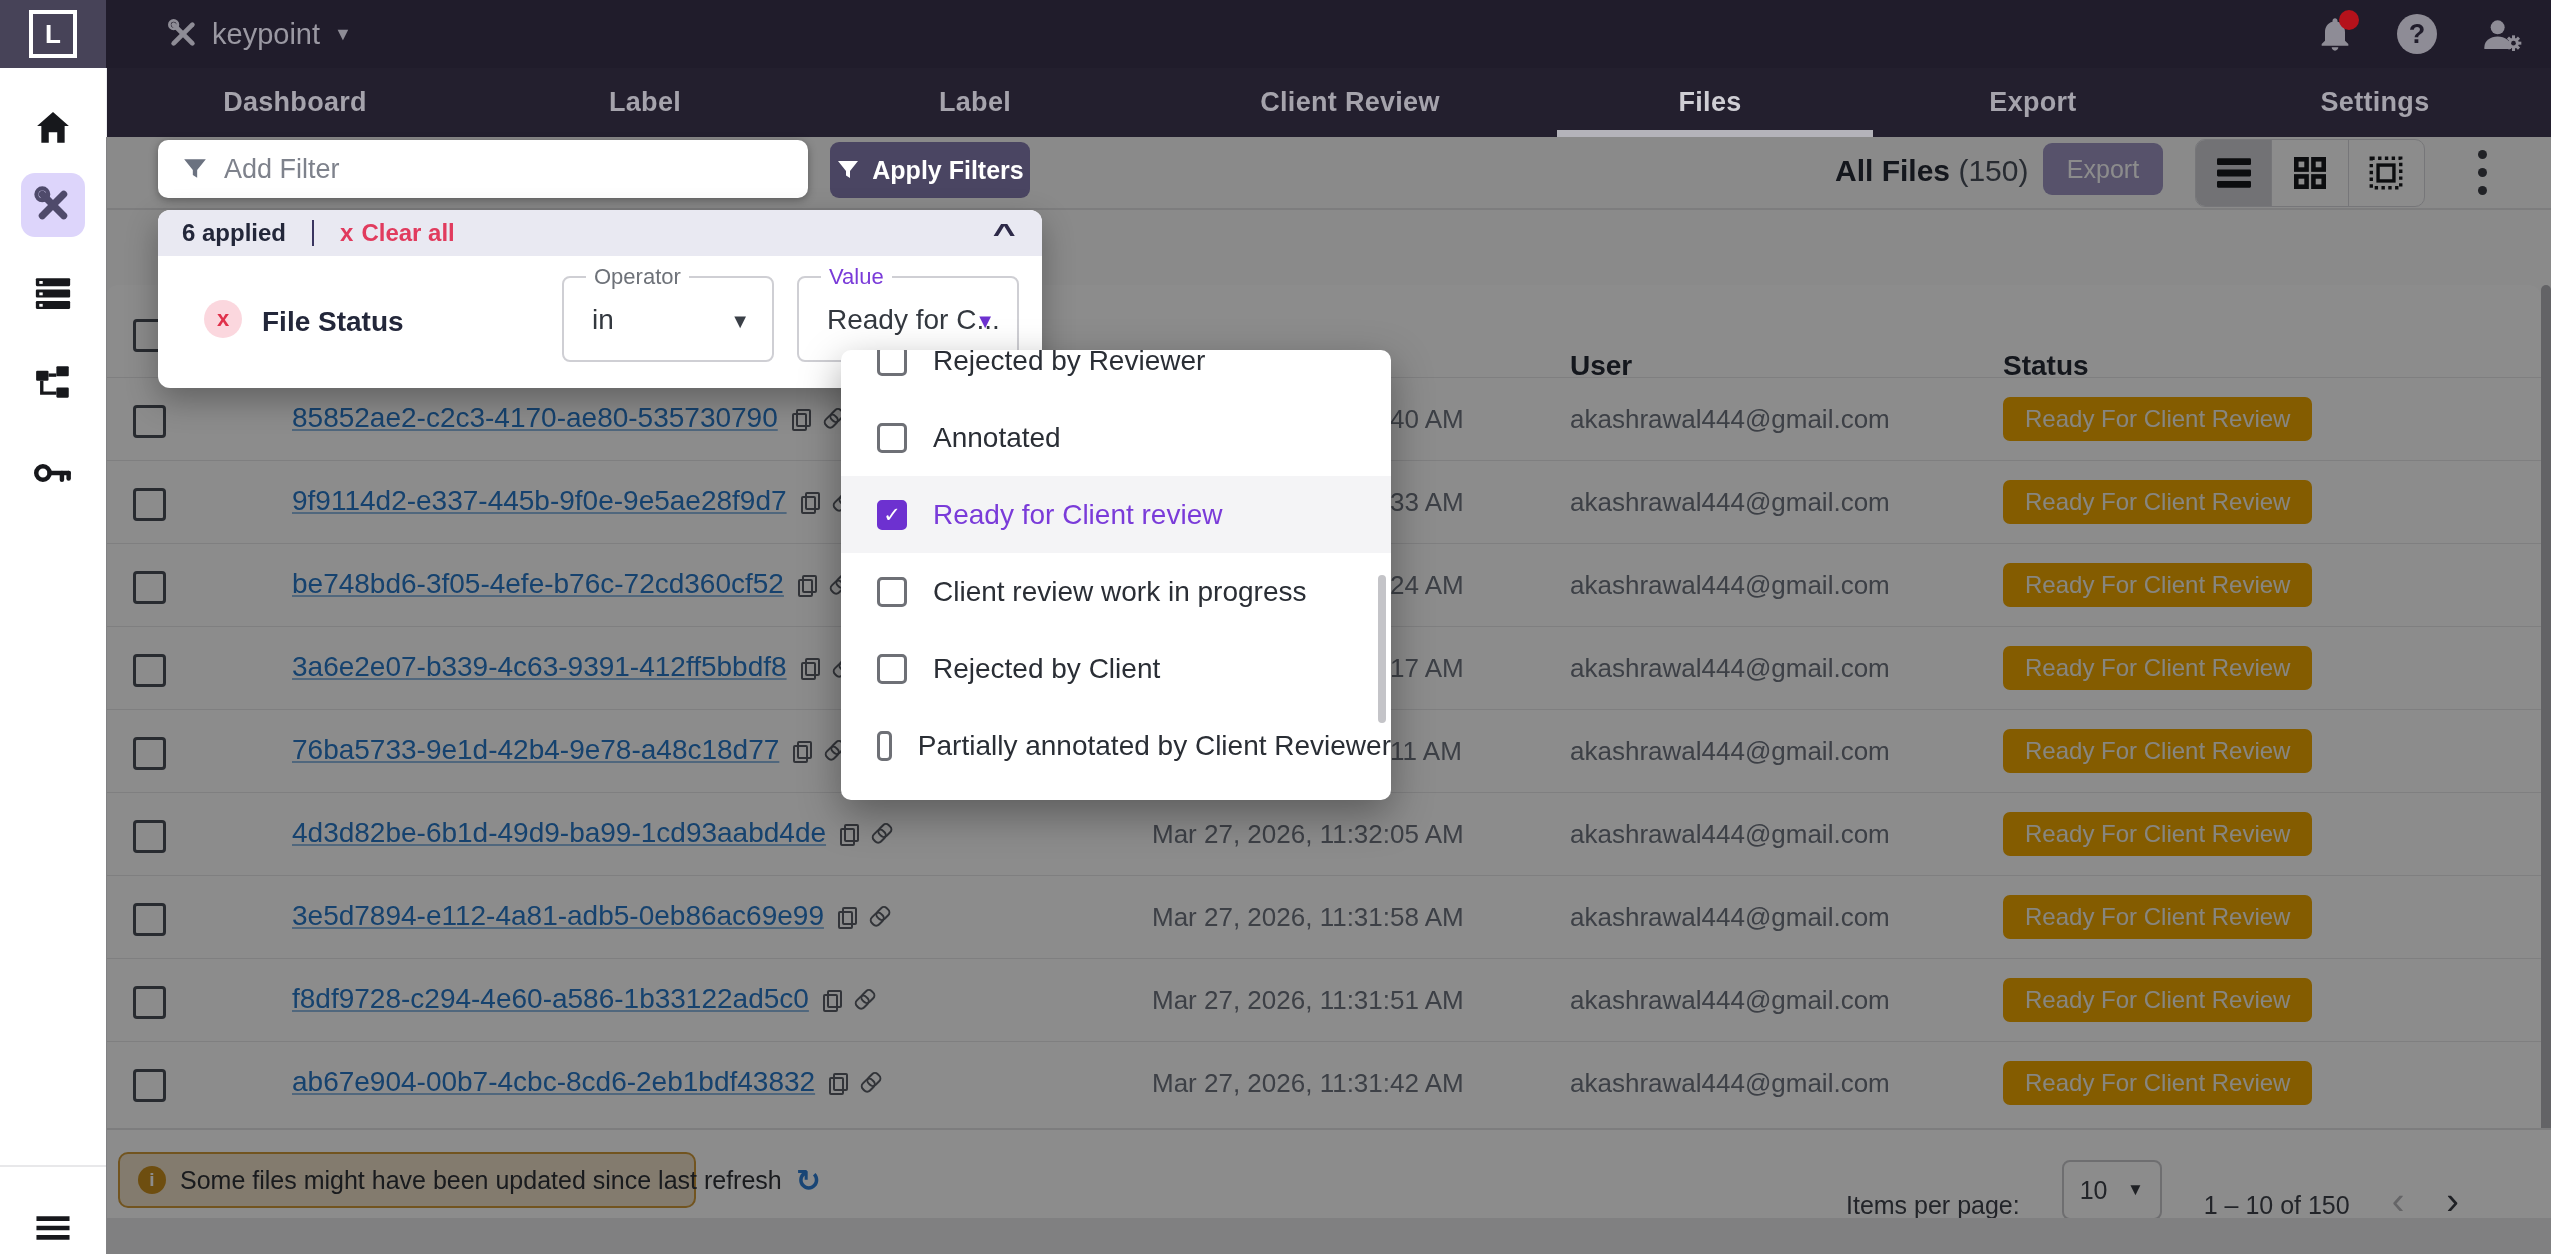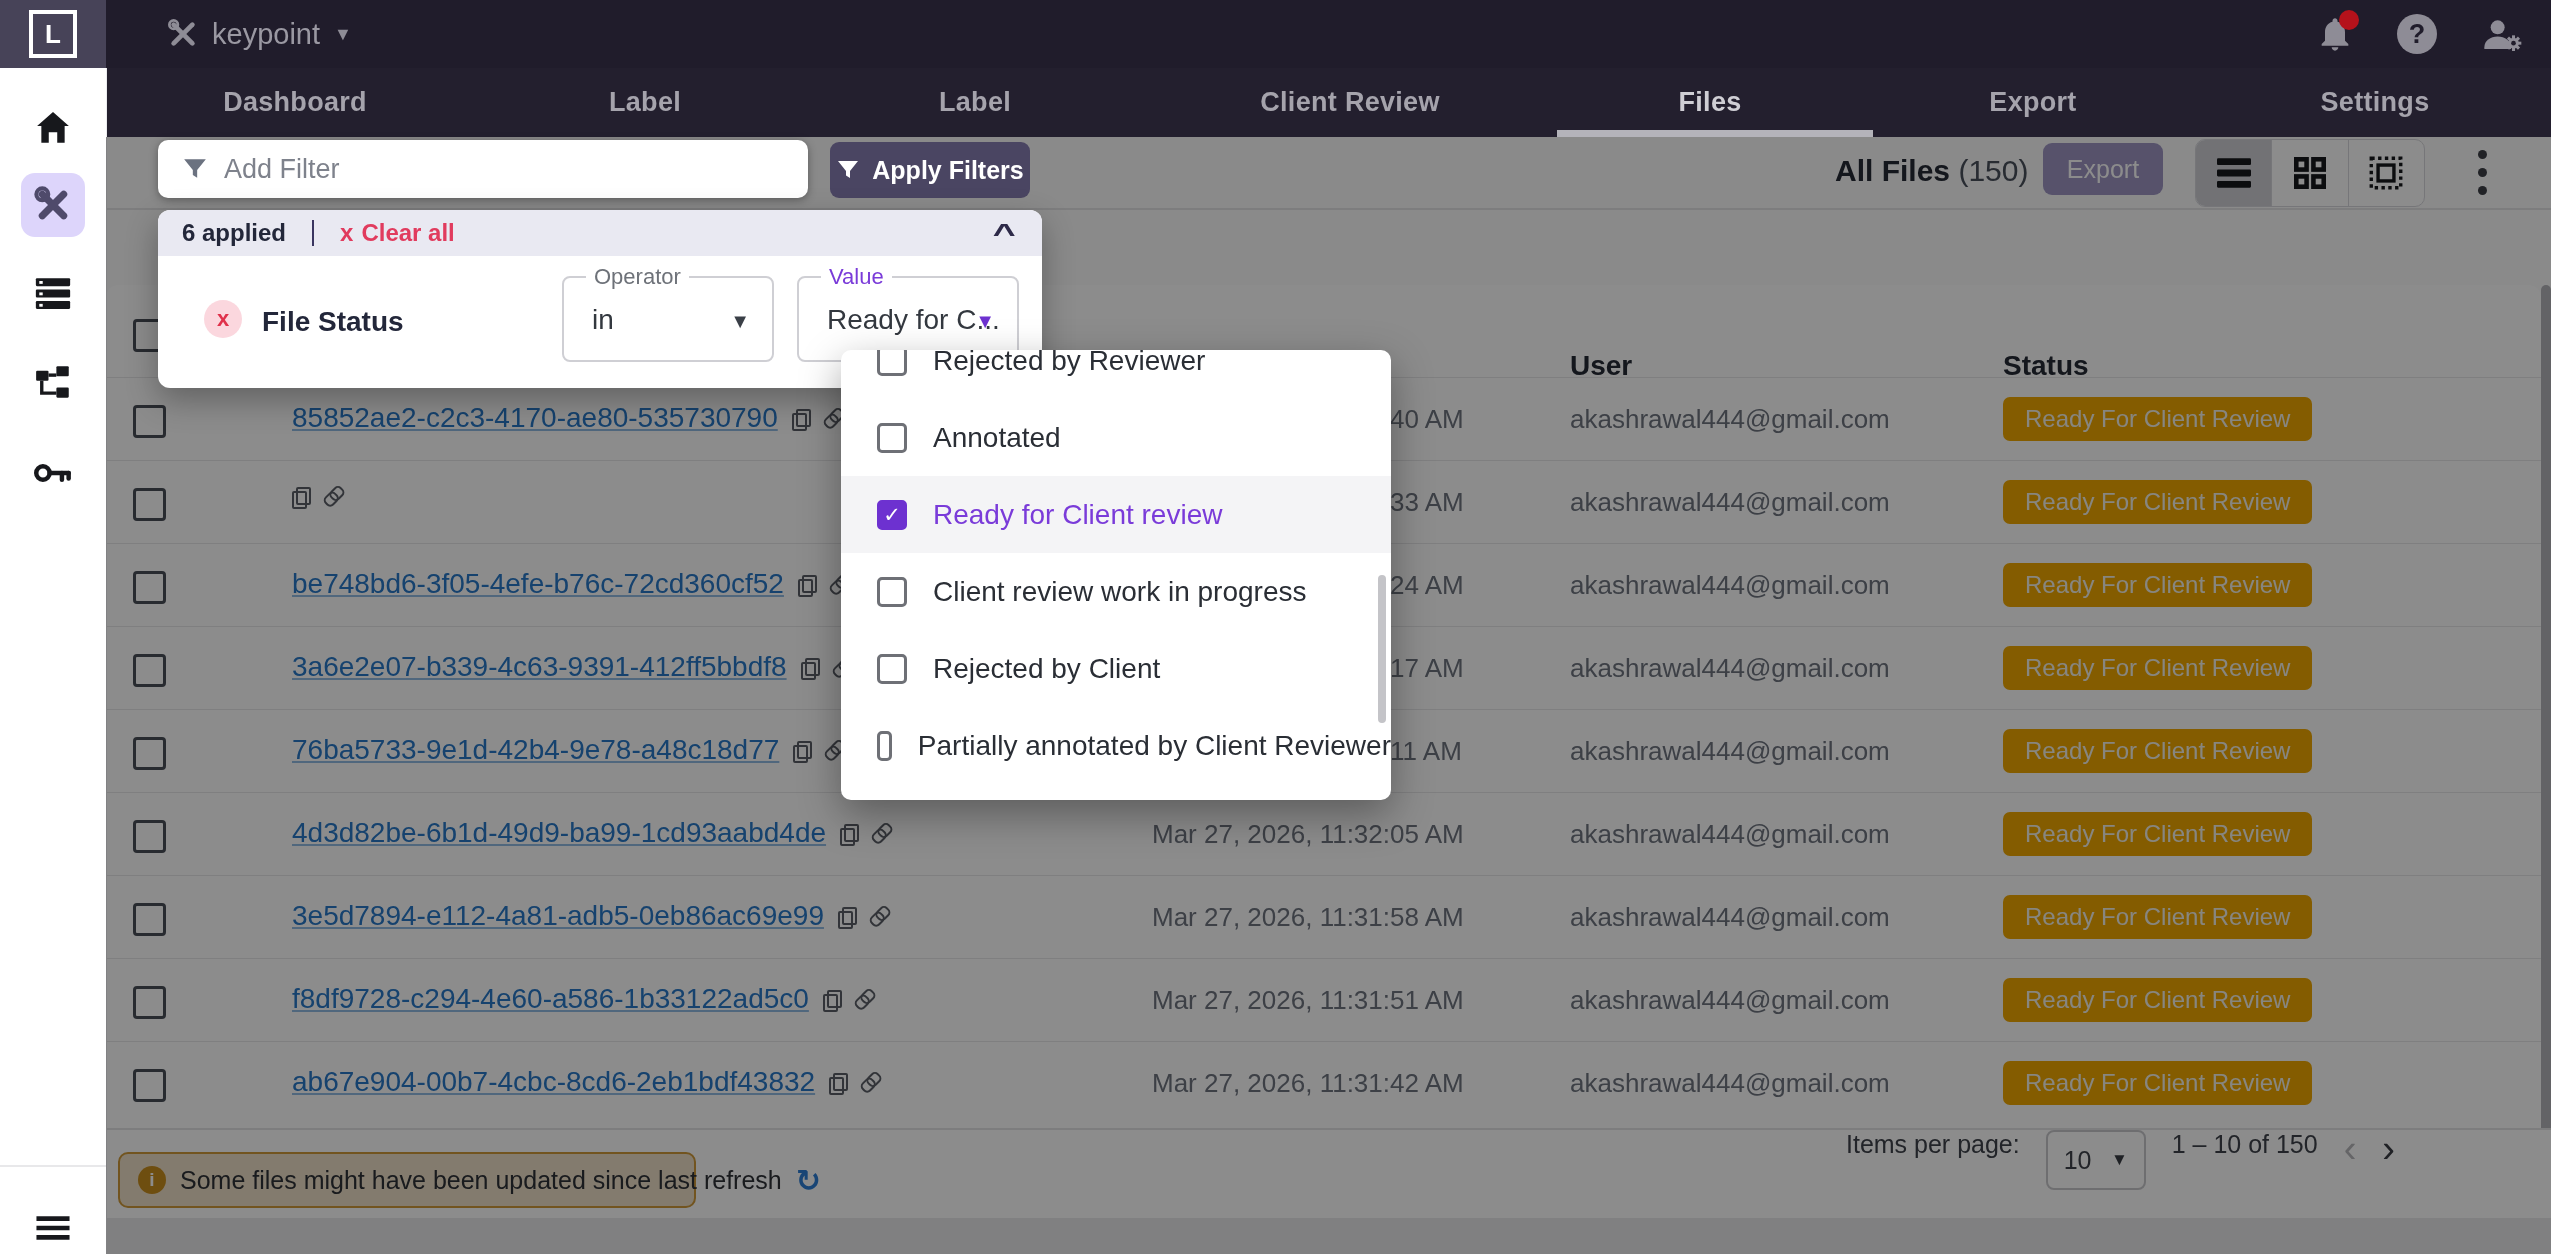--- a/index.html
+++ b/index.html
@@ -68,21 +68,21 @@
   #vscroll{position:absolute;left:2435px;top:148px;width:10px;height:969px;background:#b5b5ba;border-radius:6px;}
 
   
   #footer{position:absolute;left:0;top:991px;width:2445px;height:90px;background:#ffffff;border-top:2px solid #e4e4e6;}
   #refresh-alert{position:absolute;left:12px;top:22px;width:578px;height:56px;border:2px solid #cf9a3a;background:#efe0c8;
                  border-radius:10px;display:flex;align-items:center;gap:14px;padding:0 18px;box-sizing:border-box;}
   #refresh-alert .info-i{width:28px;height:28px;border-radius:50%;background:#c98e1e;color:#fff;font-size:19px;font-weight:bold;
                  display:flex;align-items:center;justify-content:center;flex:0 0 auto;}
   #refresh-alert .msg{font-size:25px;color:#2f3238;white-space:nowrap;}
   #refresh-alert .refresh{color:#2f7fd6;font-size:30px;font-weight:bold;}
-  #pager{position:absolute;left:1740px;top:0;height:90px;display:flex;align-items:flex-start;gap:26px;color:#3f434b;font-size:25px;}
+  #pager{position:absolute;left:1740px;top:0;height:90px;display:flex;align-items:flex-end;gap:42px;color:#3f434b;font-size:25px;}
   #pp-select{width:100px;height:60px;border:2px solid #c9c9cd;border-radius:8px;display:flex;align-items:center;justify-content:space-between;padding:0 16px;box-sizing:border-box;}
   #pp-select .caret{color:#3a3d44;font-size:17px;}
   .pg-chevron{font-size:38px;line-height:1;}
   .pg-chevron.disabled{color:#b8b8bc;}
   .pg-chevron.enabled{color:#3a3d44;}
   #bottom-strip{position:absolute;left:0;top:1081px;width:2445px;height:36px;background:#e9e9ec;}
 
   
   #backdrop{left:106px;top:137px;width:2445px;height:1117px;background:rgba(0,0,0,0.45);z-index:40;}
 
@@ -304,20 +304,21 @@
             <span class="ic-copy"></span>
             <span class="ic-link"></span>
           </a>
         <div class="meta" style="left:1046px">Mar 27, 2026, 11:32:40 AM</div>
         <div class="meta" style="left:1464px">akashrawal444@gmail.com</div>
         <div class="badge">Ready For Client Review</div>
       </div>
       <div class="trow" style="top:175px">
         <div class="chk"></div>
         <a class="fname">
+            <span>9f9114d2-e337-445b-9f0e-9e5ae28f9d7</span>
             <span class="ic-copy"></span>
             <span class="ic-link"></span>
           </a>
         <div class="meta" style="left:1046px">Mar 27, 2026, 11:32:33 AM</div>
         <div class="meta" style="left:1464px">akashrawal444@gmail.com</div>
         <div class="badge">Ready For Client Review</div>
       </div>
       <div class="trow" style="top:258px">
         <div class="chk"></div>
         <a class="fname">

